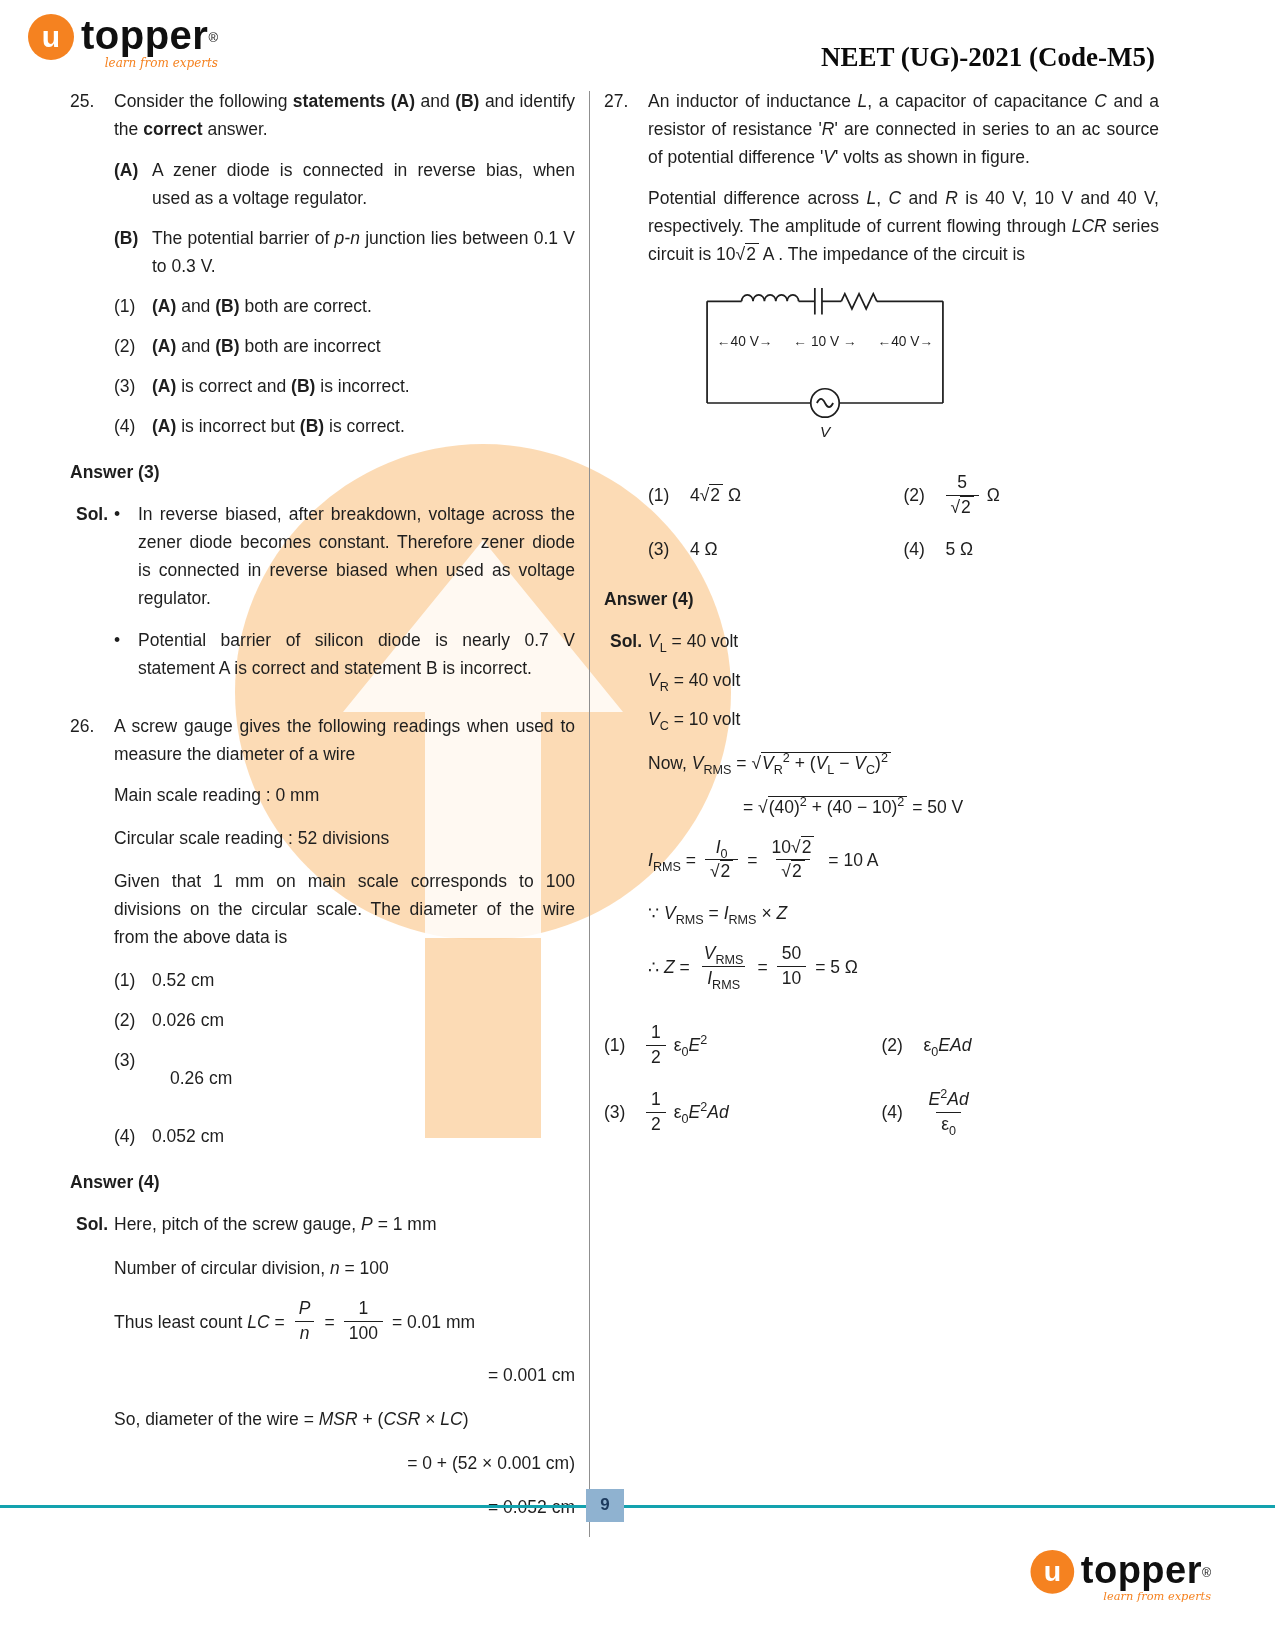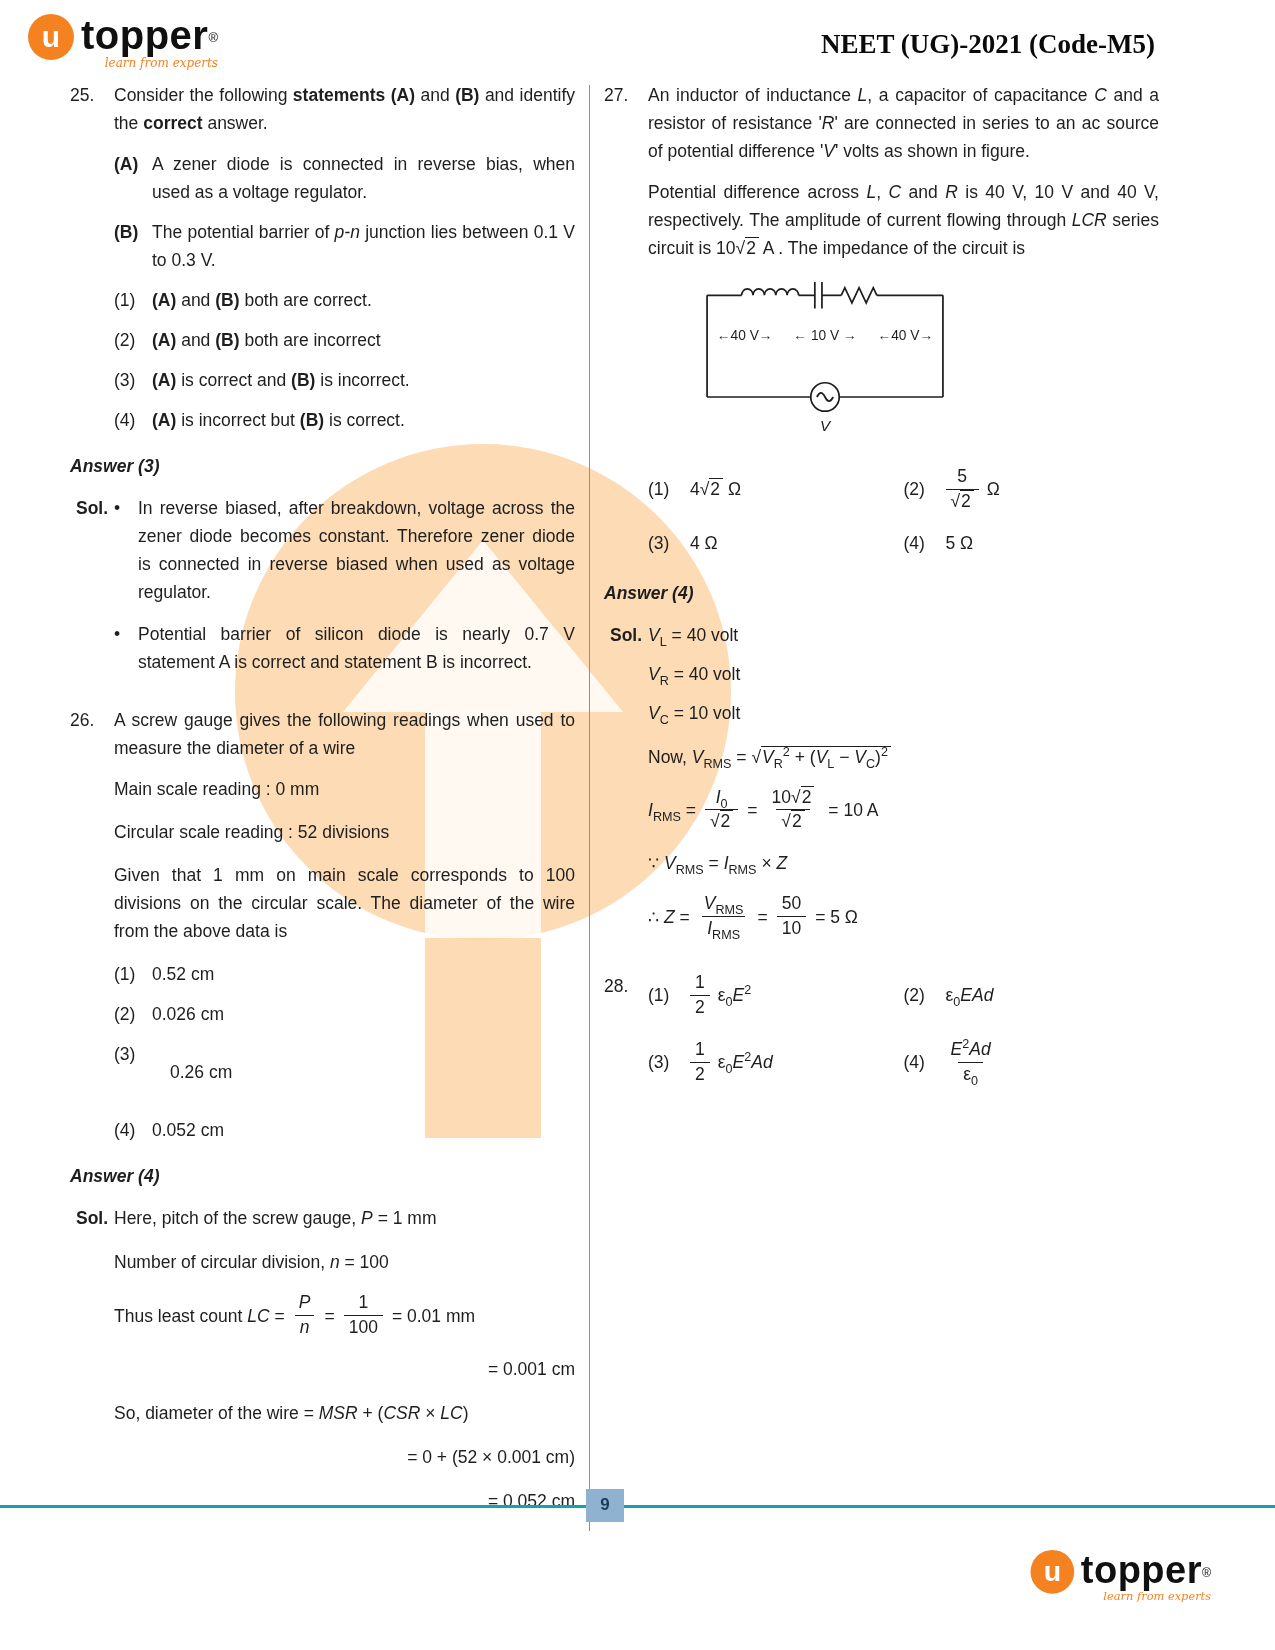--- a/index.html
+++ b/index.html
@@ -6,37 +6,37 @@
   .page{position:relative;width:1275px;height:1650px;margin:0 auto;background:#ffffff;
         font-family:"Liberation Sans",sans-serif;color:#1e1e1e;font-size:17.5px;line-height:1.6;overflow:hidden;}
   
   .header{position:relative;z-index:2;display:flex;justify-content:space-between;align-items:flex-start;padding:14px 120px 2px 28px;}
   .logo{display:flex;align-items:flex-start;gap:7px;}
   .logo-circle{width:46px;height:46px;border-radius:50%;background:#F58220;color:#fff;display:flex;align-items:center;justify-content:center;font-weight:bold;font-size:30px;line-height:1;}
   .logo-right{display:flex;flex-direction:column;align-items:flex-end;}
   .logo-text{font-size:40px;font-weight:800;color:#101010;line-height:1.05;letter-spacing:.5px;}
   .logo-reg{font-size:13px;vertical-align:super;color:#101010;}
   .logo-tagline{font-family:"DejaVu Serif",serif;font-style:italic;color:#F58220;font-size:12px;margin-top:-3px;}
-  .doc-title{font-family:"Liberation Serif",serif;font-weight:bold;font-size:27px;margin-top:9px;color:#0a0a0a;}
+  .doc-title{font-family:"Liberation Serif",serif;font-weight:bold;font-size:27px;margin-top:22px;color:#0a0a0a;}
   
   .content{position:relative;z-index:2;display:flex;padding:6px 116px 0 70px;}
   .col-left{width:505px;flex:none;}
   .divider{width:1px;background:#8f8f8f;margin:4px 14px 0 14px;align-self:stretch;}
   .col-right{flex:1;min-width:0;}
   p{margin:0 0 13px 0;}
   .just{text-align:justify;}
   
   .q{display:flex;margin-bottom:6px;}
   .qnum{width:44px;flex:none;}
   .qbody{flex:1;min-width:0;}
   .qitem{display:flex;margin:2px 0 12px 0;}
   .qitem-label{width:38px;flex:none;font-weight:bold;}
   .opt{display:flex;margin:0 0 12px 0;}
   .opt-label{width:38px;flex:none;}
-  .answer{font-weight:bold;margin:6px 0 14px 0;font-style:italic;}
+  .answer{font-weight:bold;margin:6px 0 14px 0;}
   .sol{display:flex;margin-bottom:16px;}
   .sol-label{width:44px;flex:none;font-weight:bold;text-align:center;}
   .sol-body{flex:1;min-width:0;}
   .bullet-row{display:flex;gap:12px;margin-bottom:14px;}
   .bullet{flex:none;width:12px;}
   
   sub,sup{font-size:.72em;line-height:0;}
   .frac{display:inline-flex;flex-direction:column;align-items:center;vertical-align:middle;line-height:1.25;text-align:center;}
   .frac .num{padding:0 5px 1px 5px;}
   .frac .den{border-top:1.6px solid #1e1e1e;padding:1px 5px 0 5px;}
@@ -252,20 +252,21 @@
 
       <div class="answer">Answer (4)</div>
 
       <div class="sol">
         <div class="sol-label">Sol.</div>
         <div class="sol-body">
           <p style="margin-bottom:11px;"><i>V</i><sub>L</sub> = 40 volt</p>
           <p style="margin-bottom:11px;"><i>V</i><sub>R</sub> = 40 volt</p>
           <p style="margin-bottom:11px;"><i>V</i><sub>C</sub> = 10 volt</p>
           <div class="formula-line">Now,  <i>V</i><sub>RMS</sub> = <span class="sq">√<span class="rad"><i>V</i><sub>R</sub><sup>2</sup> + (<i>V</i><sub>L</sub> − <i>V</i><sub>C</sub>)<sup>2</sup></span></span></div>
+          <div class="formula-line indent95">= <span class="sq">√<span class="rad">(40)<sup>2</sup> + (40 − 10)<sup>2</sup></span></span>  = 50 V</div>
           <div class="formula">
             <span><i>I</i><sub>RMS</sub>  =</span>
             <span class="frac">
               <span class="num"><i>I</i><sub>0</sub></span>
               <span class="den"><span class="sq">√<span class="rad">2</span></span></span>
             </span>
             <span>=</span>
             <span class="frac">
               <span class="num">10<span class="sq">√<span class="rad">2</span></span></span>
               <span class="den"><span class="sq">√<span class="rad">2</span></span></span>
@@ -283,21 +284,20 @@
             <span class="frac">
               <span class="num">50</span>
               <span class="den">10</span>
             </span>
             <span>= 5 Ω</span>
           </div>
         </div>
       </div>
 
       <section class="q" style="margin-top:6px;">
-        <div class="qnum">28.</div>
         <div class="qbody">
           <div class="opt-row" style="margin-bottom:20px;">
             <div class="opt-half">
               <span class="opt-label">(1)</span>
               <span class="frac">
                 <span class="num">1</span>
                 <span class="den">2</span>
               </span>
               <span>ε<sub>0</sub><i>E</i><sup>2</sup></span>
             </div>

